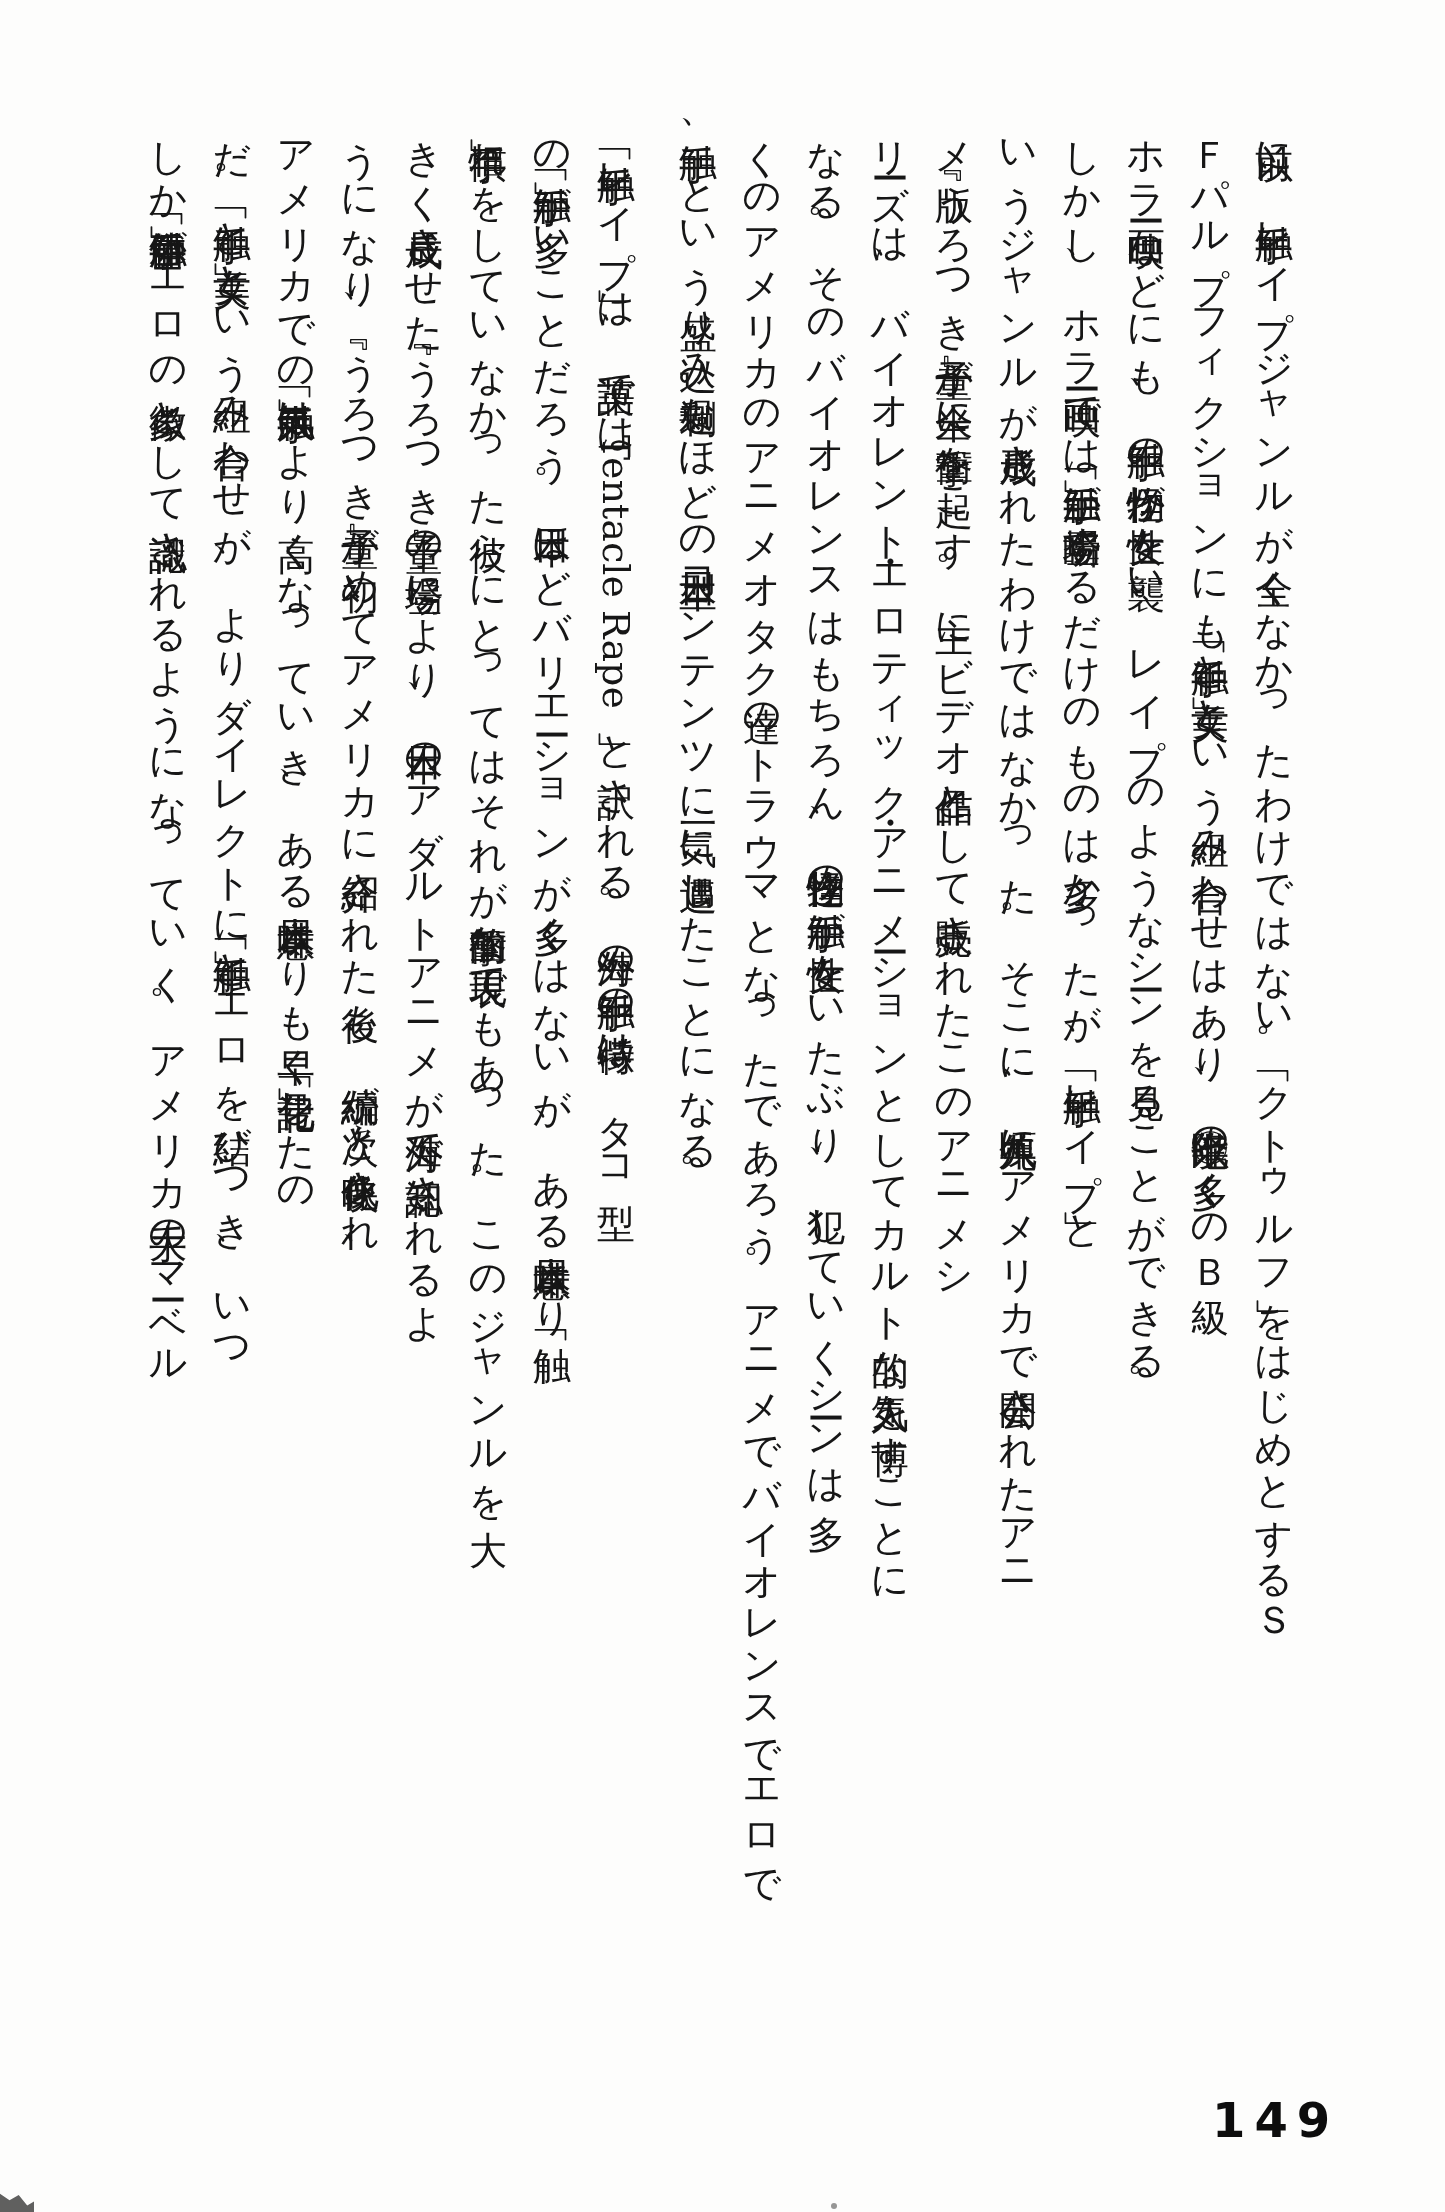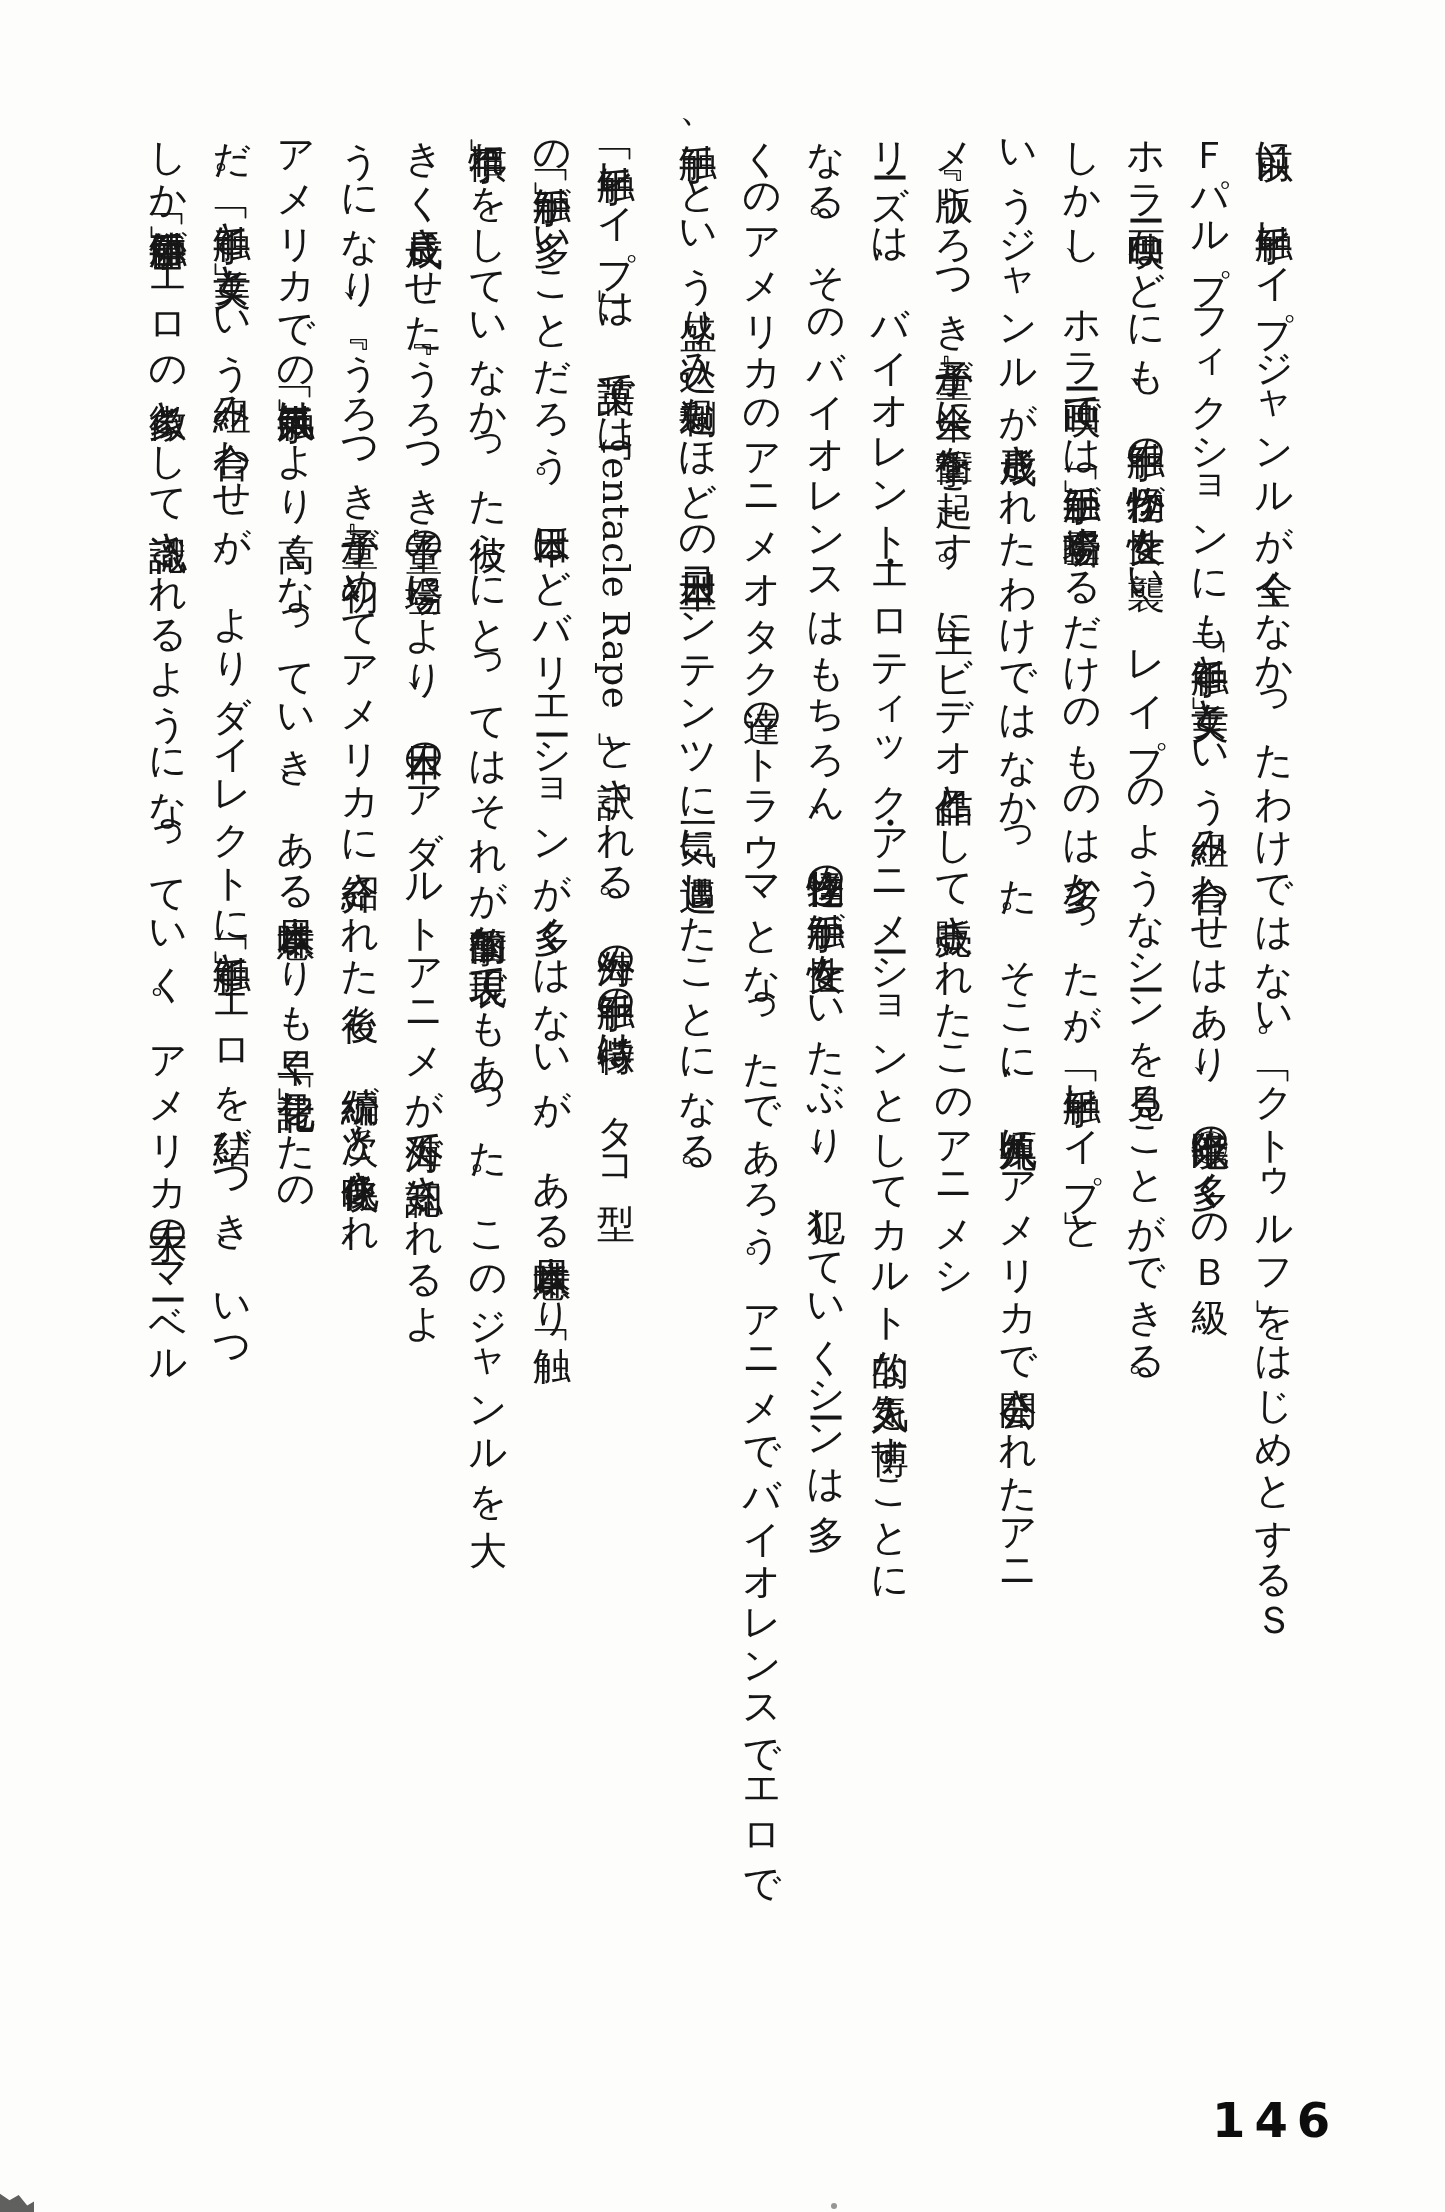--- a/index.html
+++ b/index.html
@@ -89,18 +89,18 @@
     <div class="col para-start">「触手レイプ」は、英語では「Tentacle Rape」と訳される。海外の触手の特徴は、タコ型</div>
     <div class="col">の「触手」が多いことだろう。日本ほどバリエーションが多くはないが、ある意味日本より「触</div>
     <div class="col">手」慣れをしていなかった彼らにとってはそれが衝撃的な表現でもあった。このジャンルを大</div>
     <div class="col">きく成長させた『うろつき童子』の登場により、日本のアダルトアニメが海外で認知されるよ</div>
     <div class="col">うになり、『うろつき童子』が初めてアメリカに紹介された後も、続編が次々と映像化され、</div>
     <div class="col">アメリカでの「触手」人気はより高くなっていき、ある意味日本よりも早く「記号化」したの</div>
     <div class="col">だ。「触手と美女」という組み合わせが、よりダイレクトに「触手」とエロを結びつき、いつ</div>
     <div class="col">しか「触手」自体がエロの象徴として認識されるようになっていく。アメリカ大手のマーベル</div>
   </section>
 
-  <div class="page-number">146</div>
+  <div class="page-number">149</div>
 
   <div class="artifact-corner"></div>
   <div class="artifact-dot"></div>
 
 </main>
 
 </body></html>

